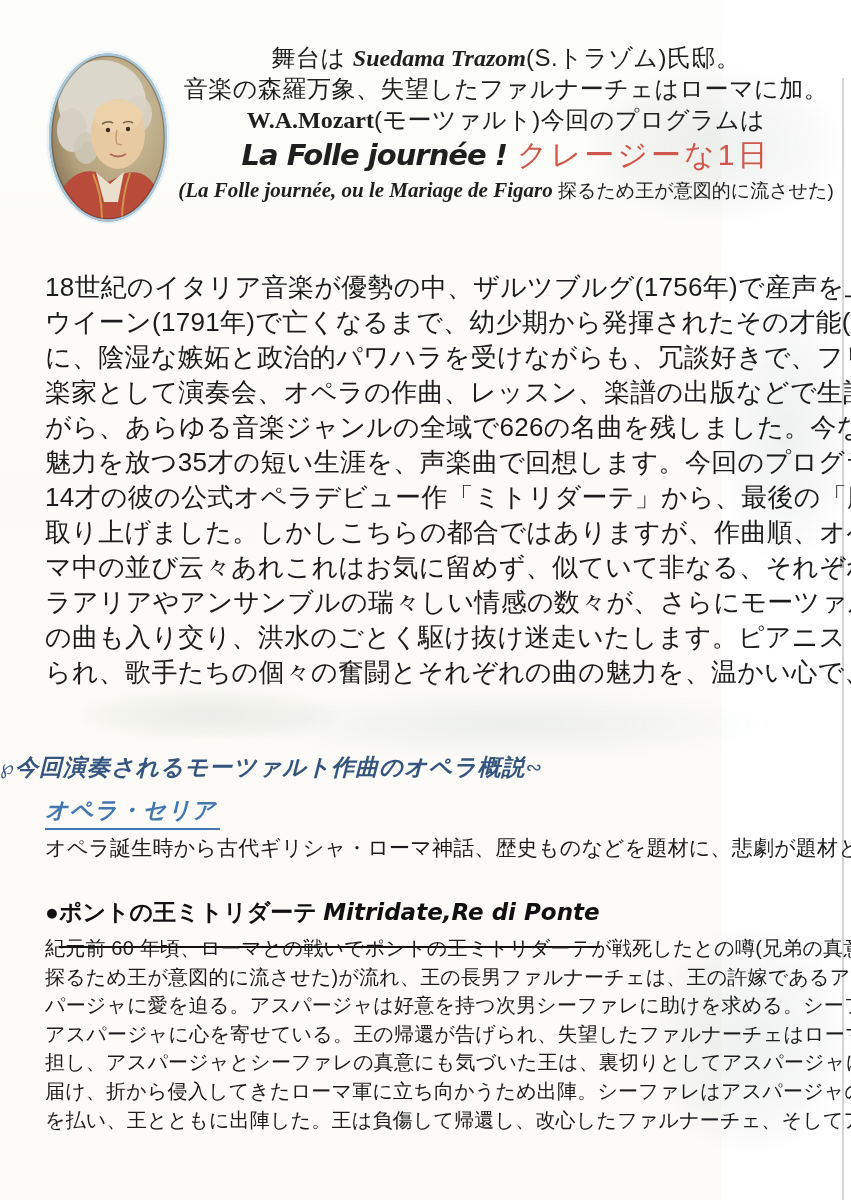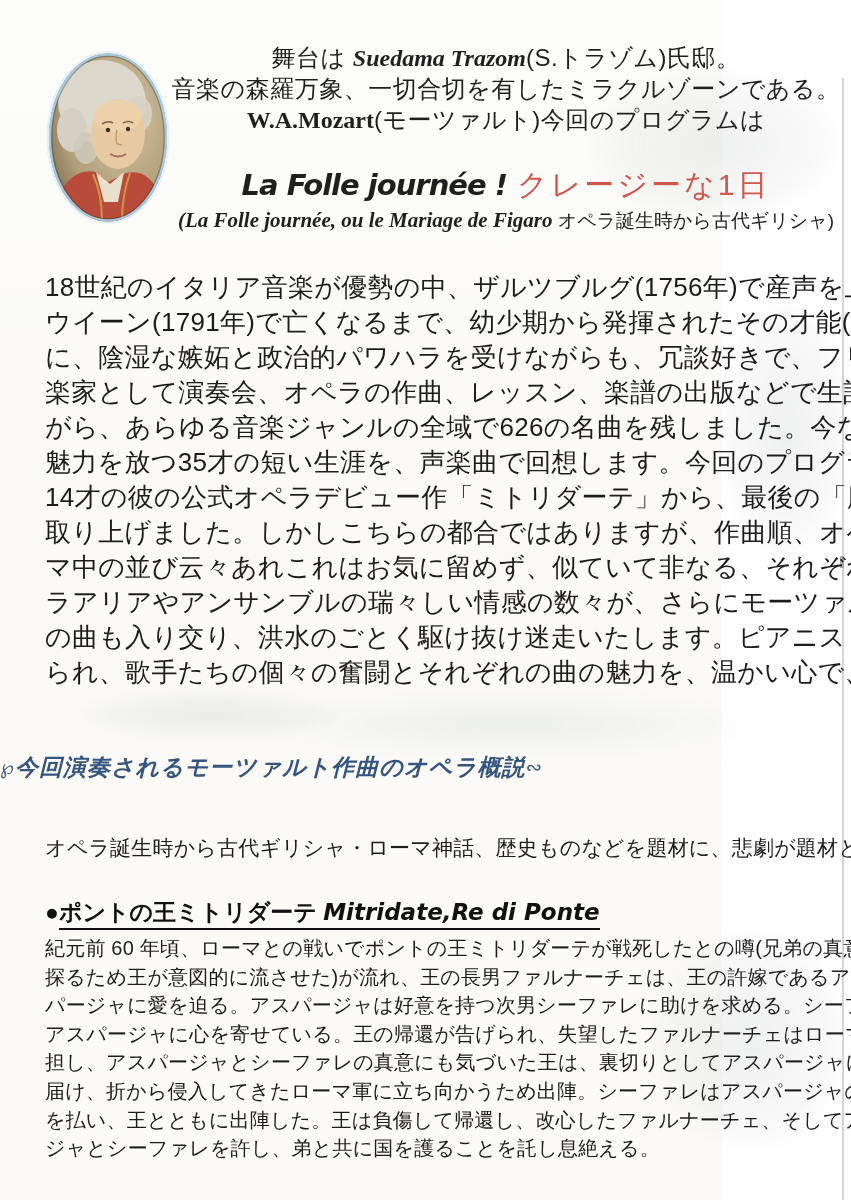--- a/index.html
+++ b/index.html
@@ -40,21 +40,21 @@
   .header-block{
     position:absolute;left:168px;top:42px;width:676px;
     text-align:center;color:#1f1f1f;
   }
   .h-line{height:31px;line-height:31px;font-size:24px;white-space:nowrap;letter-spacing:.5px;}
   .h-latin-serif{
     font-family:"Liberation Serif","DejaVu Serif",serif;
     font-weight:bold;font-style:italic;letter-spacing:0;
   }
   .h-latin-serif.upright{font-style:normal;}
-  .h-line5{height:40px;line-height:40px;font-size:30px;white-space:nowrap;margin-top:30px;}
+  .h-line5{height:40px;line-height:40px;font-size:30px;white-space:nowrap;}
   .h-line5 .folle{
     font-family:"DejaVu Sans","Liberation Sans",sans-serif;
     font-style:italic;font-weight:600;letter-spacing:-1px;font-size:29px;
   }
   .h-line5 .crazy{color:#cf574c;letter-spacing:3px;margin-left:10px;}
   .h-line6{height:30px;line-height:30px;font-size:19px;white-space:nowrap;}
   .h-line6 .figaro{
     font-family:"Liberation Serif","DejaVu Serif",serif;
     font-weight:bold;font-style:italic;font-size:21px;
   }
@@ -84,21 +84,21 @@
   .seria-para{
     position:absolute;left:45px;top:833px;width:800px;color:#1c1c1c;
   }
   .seria-para .line{height:30px;line-height:30px;font-size:21px;white-space:nowrap;letter-spacing:.2px;}
 
   .mitridate-heading{
     position:absolute;left:45px;top:897px;
     font-size:23px;font-weight:bold;color:#111;white-space:nowrap;
   }
   .mitridate-heading .underlined{
-    border-bottom:2.5px solid #111;padding-bottom:3px;
+    border-bottom:2.5px solid #111;padding-bottom:21px;
   }
   .mitridate-heading .latin{
     font-style:italic;letter-spacing:0;
     font-family:"DejaVu Sans","Liberation Sans",sans-serif;
   }
   .mitridate-para{
     position:absolute;left:45px;top:934px;width:800px;color:#1c1c1c;
   }
   .mitridate-para .line{height:28.6px;line-height:28.6px;font-size:20px;white-space:nowrap;letter-spacing:.2px;}
 </style>
@@ -153,53 +153,53 @@
 
         <ellipse cx="62" cy="87.5" rx="59" ry="84" fill="none" stroke="#2e2416" stroke-width="7" opacity=".35"></ellipse>
       </g>
       <ellipse cx="62" cy="87.5" rx="58" ry="83" fill="none" stroke="#a5c8dd" stroke-width="2.5"></ellipse>
       <ellipse cx="62" cy="87.5" rx="60.5" ry="85.5" fill="none" stroke="#e8f0f5" stroke-width="2"></ellipse>
     </svg>
   </div>
 
   <div class="header-block">
     <div class="h-line"><span>舞台は </span><span class="h-latin-serif">Suedama Trazom</span><span>(S.トラゾム)氏邸。</span></div>
-    <div class="h-line">音楽の森羅万象、一切合切を有したミラクルゾーンである。</div>
+    <div class="h-line">音楽の森羅万象、失望したファルナーチェはローマに加。</div>
     <div class="h-line"><span class="h-latin-serif upright">W.A.Mozart</span><span>(モーツァルト)今回のプログラムは</span></div>
     <div class="h-line5"><span class="folle">La Folle journée !</span><span class="crazy">クレージーな1日</span></div>
-    <div class="h-line6"><span class="figaro">(La Folle journée, ou le Mariage de Figaro</span><span> オペラ誕生時から古代ギリシャ)</span></div>
+    <div class="h-line6"><span class="figaro">(La Folle journée, ou le Mariage de Figaro</span><span> 探るため王が意図的に流させた)</span></div>
   </div>
 
   <div class="intro">
     <div class="line">18世紀のイタリア音楽が優勢の中、ザルツブルグ(1756年)で産声を上げ、</div>
     <div class="line">ウイーン(1791年)で亡くなるまで、幼少期から発揮されたその才能(天才)</div>
     <div class="line">に、陰湿な嫉妬と政治的パワハラを受けながらも、冗談好きで、フリーの音</div>
     <div class="line">楽家として演奏会、オペラの作曲、レッスン、楽譜の出版などで生計を立てな</div>
     <div class="line">がら、あらゆる音楽ジャンルの全域で626の名曲を残しました。今なおその</div>
     <div class="line">魅力を放つ35才の短い生涯を、声楽曲で回想します。今回のプログラムは、</div>
     <div class="line">14才の彼の公式オペラデビュー作「ミトリダーテ」から、最後の「魔笛」まで</div>
     <div class="line">取り上げました。しかしこちらの都合ではありますが、作曲順、オペラのドラ</div>
     <div class="line">マ中の並び云々あれこれはお気に留めず、似ていて非なる、それぞれのオペ</div>
     <div class="line">ラアリアやアンサンブルの瑞々しい情感の数々が、さらにモーツァルト以外</div>
     <div class="line">の曲も入り交り、洪水のごとく駆け抜け迷走いたします。ピアニストに支え</div>
     <div class="line">られ、歌手たちの個々の奮闘とそれぞれの曲の魅力を、温かい心で、お楽しみ</div>
   </div>
 
   <div class="overview-title"><span class="orn">℘</span><span>今回演奏されるモーツァルト作曲のオペラ概説</span><span class="orn">∾</span></div>
 
+  <div class="seria-heading">オペラ・セリア</div>
   <div class="seria-para">
     <div class="line">オペラ誕生時から古代ギリシャ・ローマ神話、歴史ものなどを題材に、悲劇が題材として取り</div>
   </div>
 
   <div class="mitridate-heading"><span>●</span><span class="underlined"><span>ポントの王ミトリダーテ </span><span class="latin">Mitridate,Re di Ponte</span></span></div>
 
   <div class="mitridate-para">
     <div class="line">紀元前 60 年頃、ローマとの戦いでポントの王ミトリダーテが戦死したとの噂(兄弟の真意を</div>
     <div class="line">探るため王が意図的に流させた)が流れ、王の長男ファルナーチェは、王の許嫁であるアス</div>
     <div class="line">パージャに愛を迫る。アスパージャは好意を持つ次男シーファレに助けを求める。シーファレも</div>
     <div class="line">アスパージャに心を寄せている。王の帰還が告げられ、失望したファルナーチェはローマに加</div>
     <div class="line">担し、アスパージャとシーファレの真意にも気づいた王は、裏切りとしてアスパージャに毒杯を</div>
     <div class="line">届け、折から侵入してきたローマ軍に立ち向かうため出陣。シーファレはアスパージャの毒杯</div>
     <div class="line">を払い、王とともに出陣した。王は負傷して帰還し、改心したファルナーチェ、そしてアスパー</div>
-    <div class="line">ジャとシーファレを許し、弟と共に国を護ることを託し息絶える。</div>
   </div>
 
 </div>
 
 </body></html>

